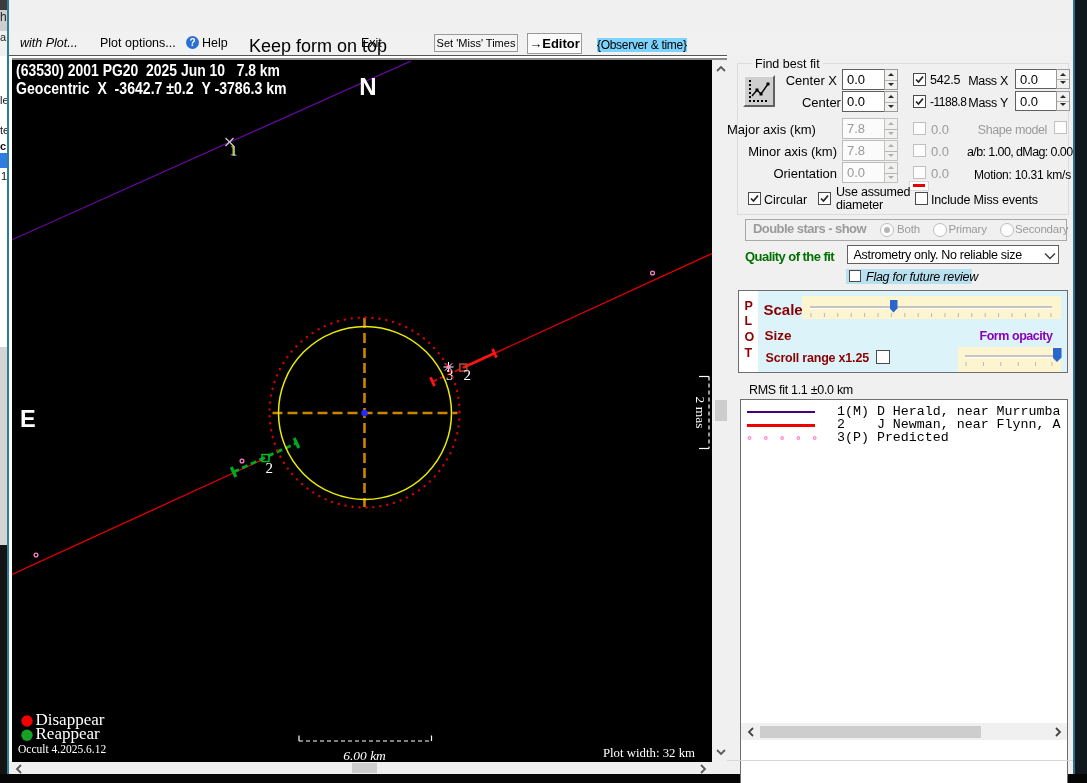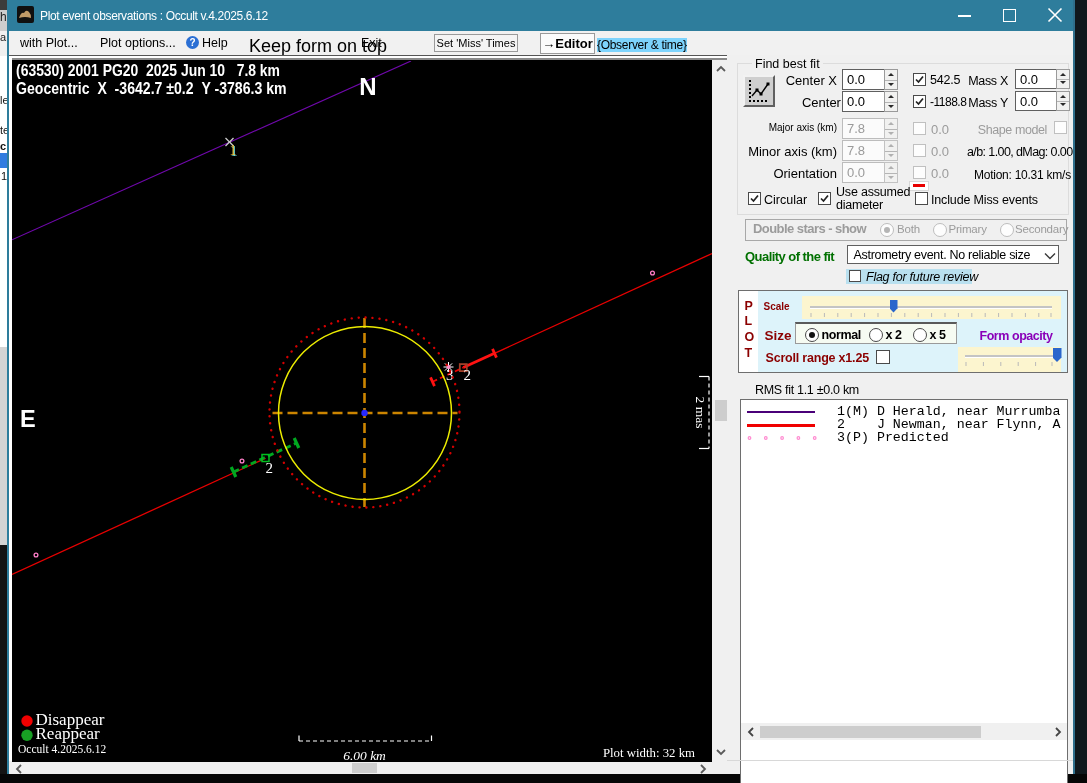--- a/index.html
+++ b/index.html
@@ -47,43 +47,30 @@
 
 <div class="abs" style="left:1073px;top:0;width:14px;height:783px;background:#10181d;">
   <div class="abs" style="left:0;top:0;width:2px;height:774px;background:#2f6f8c;"></div>
 </div>
 
 <div class="abs" style="left:0;top:774px;width:1087px;height:9px;background:#060606;"></div>
 
 <div class="abs" id="win" style="left:7px;top:0;width:1066px;height:774px;background:#f0f0f0;">
   <div class="abs" style="left:0;top:0;width:2px;height:774px;background:#2e7d9c;"></div>
 
-  <div class="abs" style="left:2px;top:0;width:1064px;height:31px;background:#2e7d9c;">
-    <div class="abs" style="left:8px;top:6px;width:17px;height:17px;background:#101010;border-radius:2px;">
-      <svg width="17" height="17">
-          <path d="M2 12 Q4 6 7 7 Q9 3 12 6 Q14 8 14 12 Q8 10 2 12 Z" fill="#bf9a68"></path>
-        </svg>
-    </div>
-    <div class="abs" style="left:31px;top:8.5px;font-size:12px;letter-spacing:-0.35px;color:#fff;white-space:nowrap;">Plot event observations : Occult v.4.2025.6.12</div>
-    <div class="abs" style="left:949px;top:15px;width:13px;height:1.6px;background:#fff;"></div>
-    <div class="abs" style="left:994px;top:9px;width:11px;height:11px;border:1.4px solid #fff;"></div>
-    <svg class="abs" style="left:1038px;top:7px;" width="16" height="16">
-        <path d="M1.5 1.5 L14.5 14.5 M14.5 1.5 L1.5 14.5" stroke="#fff" stroke-width="1.6"></path>
-      </svg>
-  </div>
 
   <div class="abs" style="left:2px;top:31px;width:1064px;height:23.5px;background:#f1f1f1;">
-    <div class="abs" style="left:11px;top:5px;font-size:12.5px;">with Plot...</div>
+    <div class="abs" style="left:11px;top:5px;font-size:12.5px;font-style:italic;">with Plot...</div>
     <div class="abs" style="left:91px;top:5px;font-size:12.5px;">Plot options...</div>
     <div class="abs" style="left:177px;top:5px;width:13px;height:13px;border-radius:50%;background:#2b6fd4;color:#fff;font-size:10px;font-weight:bold;text-align:center;line-height:13px;">?</div>
     <div class="abs" style="left:193px;top:5px;font-size:12.5px;">Help</div>
     <div class="abs" style="left:240px;top:5px;font-size:18px;">Keep form on top</div>
     <div class="abs" style="left:352px;top:5px;font-size:12.5px;">Exit</div>
     <div class="abs" style="left:425px;top:3px;width:84px;height:18px;background:#f4f4f4;border:1px solid #9a9a9a;font-size:11px;text-align:center;line-height:17px;box-sizing:border-box;">Set 'Miss' Times</div>
-    <div class="abs" style="left:518px;top:2px;width:55px;height:21px;background:#fbfbfb;border:1px solid #9a9a9a;font-size:13px;font-weight:bold;text-align:center;line-height:19px;box-sizing:border-box;margin-left:13px;">→Editor</div>
+    <div class="abs" style="left:518px;top:2px;width:55px;height:21px;background:#fbfbfb;border:1px solid #9a9a9a;font-size:13px;font-weight:bold;text-align:center;line-height:19px;box-sizing:border-box;">→Editor</div>
     <div class="abs" style="left:588px;top:6.5px;font-size:12px;letter-spacing:-0.3px;background:#7dd3fc;">{Observer &amp; time}</div>
   </div>
 
   <div class="abs" style="left:1.5px;top:54.5px;width:718.5px;height:719.5px;background:#f0f0f0;">
     <div class="abs" style="left:0;top:0;width:718.5px;height:1.8px;background:#555;"></div>
     <div class="abs" style="left:0;top:1.8px;width:718.5px;height:1.7px;background:#fff;"></div>
     <div class="abs" style="left:0;top:3.5px;width:718.5px;height:2px;background:#8a8a8a;"></div>
     <div class="abs" style="left:0;top:1.8px;width:3px;height:705px;background:#fff;"></div>
 
     <div class="abs" id="plotblack" style="left:3px;top:5.5px;width:700px;height:702px;background:#000;overflow:hidden;">
@@ -254,21 +241,21 @@
         </svg>
       </div>
     <div class="lab" style="left:203px;top:39px;font-size:12px;letter-spacing:-0.5px;">-1188.8</div>
     <div class="lab" style="left:240px;top:40px;width:41px;text-align:right;font-size:12.5px;letter-spacing:-0.3px;">Mass Y</div>
     <div class="fld" style="left:288px;top:34.5px;width:42px;height:20px;">0.0</div>
     <div class="spin" style="left:329px;top:34.5px;height:20px;">
         <i class="u"></i>
         <i class="d"></i>
       </div>
 
-    <div class="lab" style="left:0;top:66px;width:110px;text-align:right;font-size:10px;">Major axis (km)</div>
+    <div class="lab" style="left:0;top:66px;width:110px;text-align:left;font-size:13px;">Major axis (km)</div>
     <div class="fldd" style="left:115px;top:62px;width:43px;height:21px;">7.8</div>
     <div class="spin spind" style="left:157px;top:62px;height:21px;border-color:#c2c2c2;">
         <i class="u"></i>
         <i class="d"></i>
       </div>
     <div class="cbd" style="left:186px;top:65.5px;"></div>
     <div class="glab" style="left:204px;top:66px;font-size:13px;">0.0</div>
     <div class="glab" style="left:210px;top:66.5px;width:110px;text-align:right;font-size:12.5px;letter-spacing:-0.4px;">Shape model</div>
     <div class="cbd" style="left:327px;top:65px;"></div>
 
@@ -315,34 +302,34 @@
     <div class="glab" style="left:26px;top:165px;font-size:13px;font-weight:bold;letter-spacing:-0.55px;">Double stars - show</div>
     <div class="radiod sel" style="left:152.5px;top:166.5px;"></div>
     <div class="glab" style="left:170px;top:167px;font-size:11.5px;letter-spacing:-0.2px;">Both</div>
     <div class="radiod" style="left:205.5px;top:166.5px;"></div>
     <div class="glab" style="left:221.5px;top:167px;font-size:11.5px;letter-spacing:-0.2px;">Primary</div>
     <div class="radiod" style="left:272.5px;top:166.5px;"></div>
     <div class="glab" style="left:288px;top:167px;font-size:11.5px;letter-spacing:-0.2px;">Secondary</div>
 
     <div class="abs" style="left:18px;top:193px;font-size:13px;font-weight:bold;color:#007000;letter-spacing:-0.55px;">Quality of the fit</div>
     <div class="abs" style="left:119.5px;top:188.5px;width:212px;height:19.5px;background:#fff;border:1.4px solid #5f5f5f;box-sizing:border-box;">
-      <div class="abs" style="left:6px;top:2.5px;font-size:12.5px;letter-spacing:-0.3px;white-space:nowrap;">Astrometry event. No reliable size</div>
+      <div class="abs" style="left:6px;top:2.5px;font-size:12.5px;letter-spacing:-0.3px;white-space:nowrap;">Astrometry only. No reliable size</div>
       <svg class="abs" style="left:196px;top:6px;" width="12" height="8">
           <path d="M1 1.5 L6 6.5 L11 1.5" stroke="#3a3a3a" stroke-width="1.4" fill="none"></path>
         </svg>
     </div>
 
     <div class="abs" style="left:118.5px;top:212.5px;width:126px;height:15px;background:#b9e0ef;"></div>
     <div class="cb" style="left:121.5px;top:214px;width:10px;height:10px;"></div>
     <div class="abs" style="left:139px;top:213.5px;font-size:12.5px;letter-spacing:-0.25px;font-style:italic;white-space:nowrap;">Flag for future review</div>
 
     <div class="abs" id="plotpanel" style="left:10.5px;top:233.5px;width:330.5px;height:83.5px;border:1px solid #6e6e6e;background:#ddf3fa;box-sizing:border-box;">
       <div class="abs" style="left:0;top:0;width:19px;height:81.5px;background:#fff;"></div>
       <div class="abs mar" style="left:6px;top:8px;font-size:12.5px;line-height:15.7px;">P<br>L<br>O<br>T</div>
-      <div class="abs mar" style="left:25px;top:10.5px;font-size:10px;">Scale</div>
+      <div class="abs mar" style="left:25px;top:10.5px;font-size:15px;">Scale</div>
 
       <div class="abs" style="left:63px;top:5px;width:259px;height:23px;background:#fcf5cf;">
         <div class="abs" style="left:8px;top:10.5px;width:242px;height:2px;background:#c4c4c4;border-bottom:1px solid #fff;"></div>
         <svg class="abs" style="left:8px;top:16px;" width="242" height="6">
           <g stroke="#b9b9b9" stroke-width="1">
               <line x1="1" y1="1" x2="1" y2="5"></line>
               <line x1="14.4" y1="1" x2="14.4" y2="5"></line>
               <line x1="27.8" y1="1" x2="27.8" y2="5"></line>
               <line x1="41.2" y1="1" x2="41.2" y2="5"></line>
               <line x1="54.6" y1="1" x2="54.6" y2="5"></line>
@@ -359,49 +346,41 @@
               <line x1="202" y1="1" x2="202" y2="5"></line>
               <line x1="215.4" y1="1" x2="215.4" y2="5"></line>
               <line x1="228.8" y1="1" x2="228.8" y2="5"></line>
               <line x1="241" y1="1" x2="241" y2="5"></line>
             </g>
         </svg>
         <div class="abs" style="left:88px;top:4px;width:8px;height:13px;background:#2a66cc;clip-path:polygon(0 0,100% 0,100% 68%,50% 100%,0 68%);"></div>
       </div>
       <div class="abs mar" style="left:26px;top:37px;font-size:13.5px;">Size</div>
 
-      <div class="abs" style="left:56px;top:31.5px;width:162px;height:22px;background:#f6fbf2;border:1px solid #9a9a9a;border-top:2px solid #5a5a5a;box-sizing:border-box;">
-        <div class="radio sel" style="left:9px;top:3.5px;"></div>
-        <div class="abs" style="left:26px;top:4px;font-size:12.5px;letter-spacing:-0.4px;font-weight:bold;">normal</div>
-        <div class="radio" style="left:73px;top:3.5px;"></div>
-        <div class="abs" style="left:90px;top:4px;font-size:12.5px;letter-spacing:-0.4px;font-weight:bold;">x 2</div>
-        <div class="radio" style="left:117px;top:3.5px;"></div>
-        <div class="abs" style="left:134px;top:4px;font-size:12.5px;letter-spacing:-0.4px;font-weight:bold;">x 5</div>
-      </div>
       <div class="abs" style="left:241px;top:38.5px;font-size:12.5px;letter-spacing:-0.45px;font-weight:bold;color:#8a00b8;">Form opacity</div>
 
       <div class="abs" style="left:219px;top:56px;width:103.5px;height:25px;background:#fcf5cf;">
         <div class="abs" style="left:7px;top:8px;width:88px;height:2px;background:#c4c4c4;border-bottom:1px solid #fff;"></div>
         <svg class="abs" style="left:7px;top:14px;" width="88" height="6">
           <g stroke="#b9b9b9" stroke-width="1">
               <line x1="1" y1="1" x2="1" y2="5"></line>
               <line x1="18.4" y1="1" x2="18.4" y2="5"></line>
               <line x1="35.8" y1="1" x2="35.8" y2="5"></line>
               <line x1="53.2" y1="1" x2="53.2" y2="5"></line>
               <line x1="70.6" y1="1" x2="70.6" y2="5"></line>
               <line x1="87" y1="1" x2="87" y2="5"></line>
             </g>
         </svg>
         <div class="abs" style="left:95px;top:1.5px;width:9px;height:14px;background:#2a66cc;clip-path:polygon(0 0,100% 0,100% 68%,50% 100%,0 68%);"></div>
       </div>
       <div class="abs mar" style="left:27px;top:60px;font-size:12.5px;letter-spacing:-0.2px;">Scroll range x1.25</div>
       <div class="abs" style="left:137px;top:59px;width:12px;height:12px;background:#fff;border:1px solid #4a4a4a;"></div>
     </div>
 
-    <div class="abs" style="left:28px;top:327px;font-size:12.5px;letter-spacing:-0.3px;">RMS fit 1.1 ±0.0 km</div>
+    <div class="abs" style="left:22px;top:327px;font-size:12.5px;letter-spacing:-0.3px;">RMS fit 1.1 ±0.0 km</div>
 
     <div class="abs" id="listbox" style="left:13px;top:343px;width:328px;height:413px;background:#fff;border:1px solid #6e6e6e;box-sizing:border-box;">
       <div class="abs" style="left:6px;top:11px;width:68px;height:2.2px;background:#4a0078;"></div>
       <div class="abs" style="left:6px;top:24px;width:68px;height:2.6px;background:#f00000;"></div>
       <svg class="abs" style="left:6px;top:35px;" width="70" height="6">
         <g fill="none" stroke="#ff8ad0" stroke-width="1.2">
             <circle cx="2.5" cy="3" r="1.3"></circle>
             <circle cx="18.8" cy="3" r="1.3"></circle>
             <circle cx="35.1" cy="3" r="1.3"></circle>
             <circle cx="51.4" cy="3" r="1.3"></circle>

